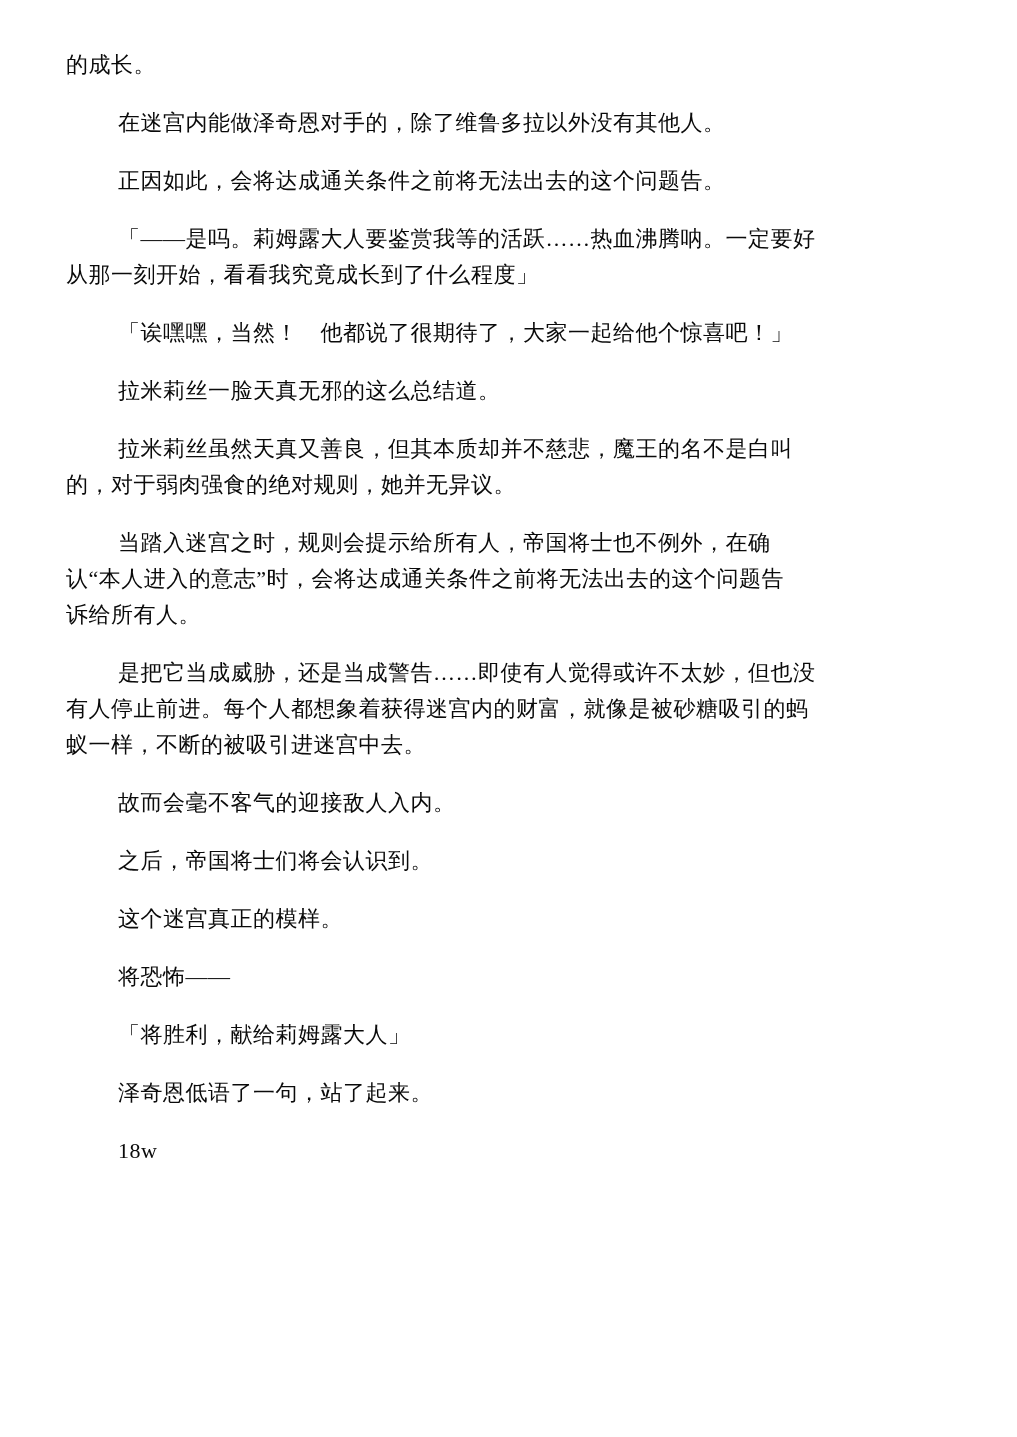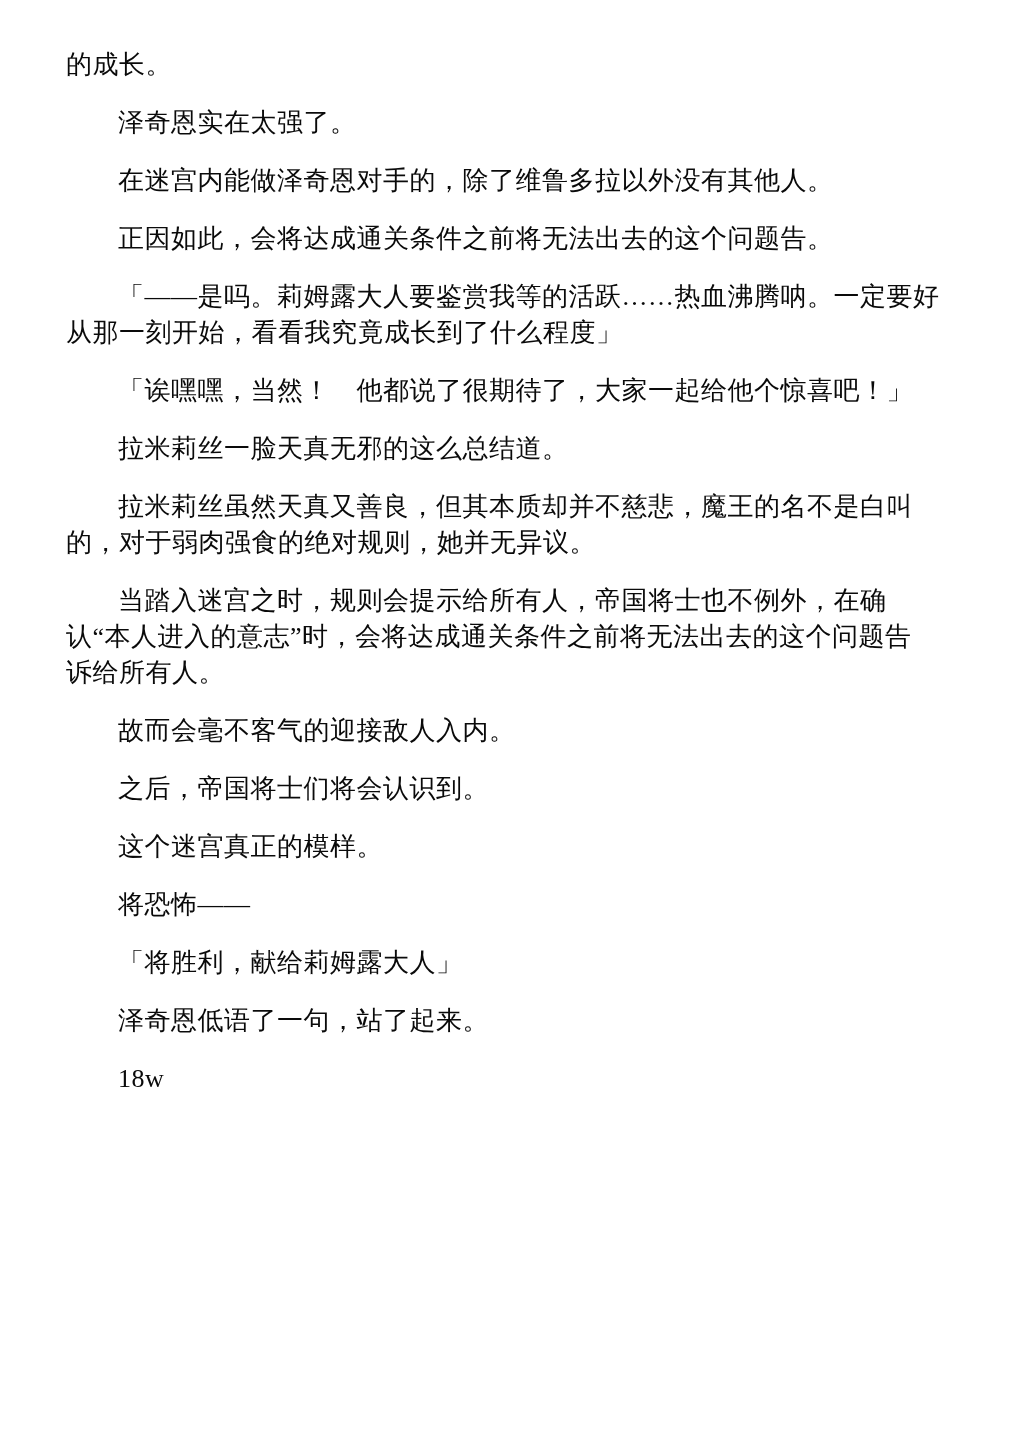--- a/index.html
+++ b/index.html
@@ -14,42 +14,39 @@
     background: #ffffff;
     overflow: hidden;
     font-family: "Liberation Serif", "DejaVu Serif", serif;
     color: #0a0a0a;
   }
   .content {
     padding: 47px 80px 0 66px;
   }
   .para {
     margin: 0 0 22px 0;
-    font-size: 26px;
+    font-size: 22px;
     line-height: 36px;
     letter-spacing: 0.5px;
     white-space: nowrap;
   }
   .para .line {
     display: block;
   }
   .para.indent .line:first-child {
     text-indent: 52px;
   }
 </style>
 </head>
 <body>
 
 <div class="page">
   <div class="content">
       <div class="para">
         <span class="line">的成长。</span>
-      </div>
-      <div class="para indent">
-        <span class="line">泽奇恩实在太强了。</span>
       </div>
       <div class="para indent">
         <span class="line">在迷宫内能做泽奇恩对手的，除了维鲁多拉以外没有其他人。</span>
       </div>
       <div class="para indent">
         <span class="line">正因如此，会将达成通关条件之前将无法出去的这个问题告。</span>
       </div>
       <div class="para indent">
         <span class="line">「——是吗。莉姆露大人要鉴赏我等的活跃……热血沸腾呐。一定要好</span>
         <span class="line">从那一刻开始，看看我究竟成长到了什么程度」</span>
@@ -63,20 +60,25 @@
       <div class="para indent">
         <span class="line">拉米莉丝虽然天真又善良，但其本质却并不慈悲，魔王的名不是白叫</span>
         <span class="line">的，对于弱肉强食的绝对规则，她并无异议。</span>
       </div>
       <div class="para indent">
         <span class="line">当踏入迷宫之时，规则会提示给所有人，帝国将士也不例外，在确</span>
         <span class="line">认“本人进入的意志”时，会将达成通关条件之前将无法出去的这个问题告</span>
         <span class="line">诉给所有人。</span>
       </div>
       <div class="para indent">
+        <span class="line">是把它当成威胁，还是当成警告……即使有人觉得或许不太妙，但也没</span>
+        <span class="line">有人停止前进。每个人都想象着获得迷宫内的财富，就像是被砂糖吸引的蚂</span>
+        <span class="line">蚁一样，不断的被吸引进迷宫中去。</span>
+      </div>
+      <div class="para indent">
         <span class="line">故而会毫不客气的迎接敌人入内。</span>
       </div>
       <div class="para indent">
         <span class="line">之后，帝国将士们将会认识到。</span>
       </div>
       <div class="para indent">
         <span class="line">这个迷宫真正的模样。</span>
       </div>
       <div class="para indent">
         <span class="line">将恐怖——</span>

